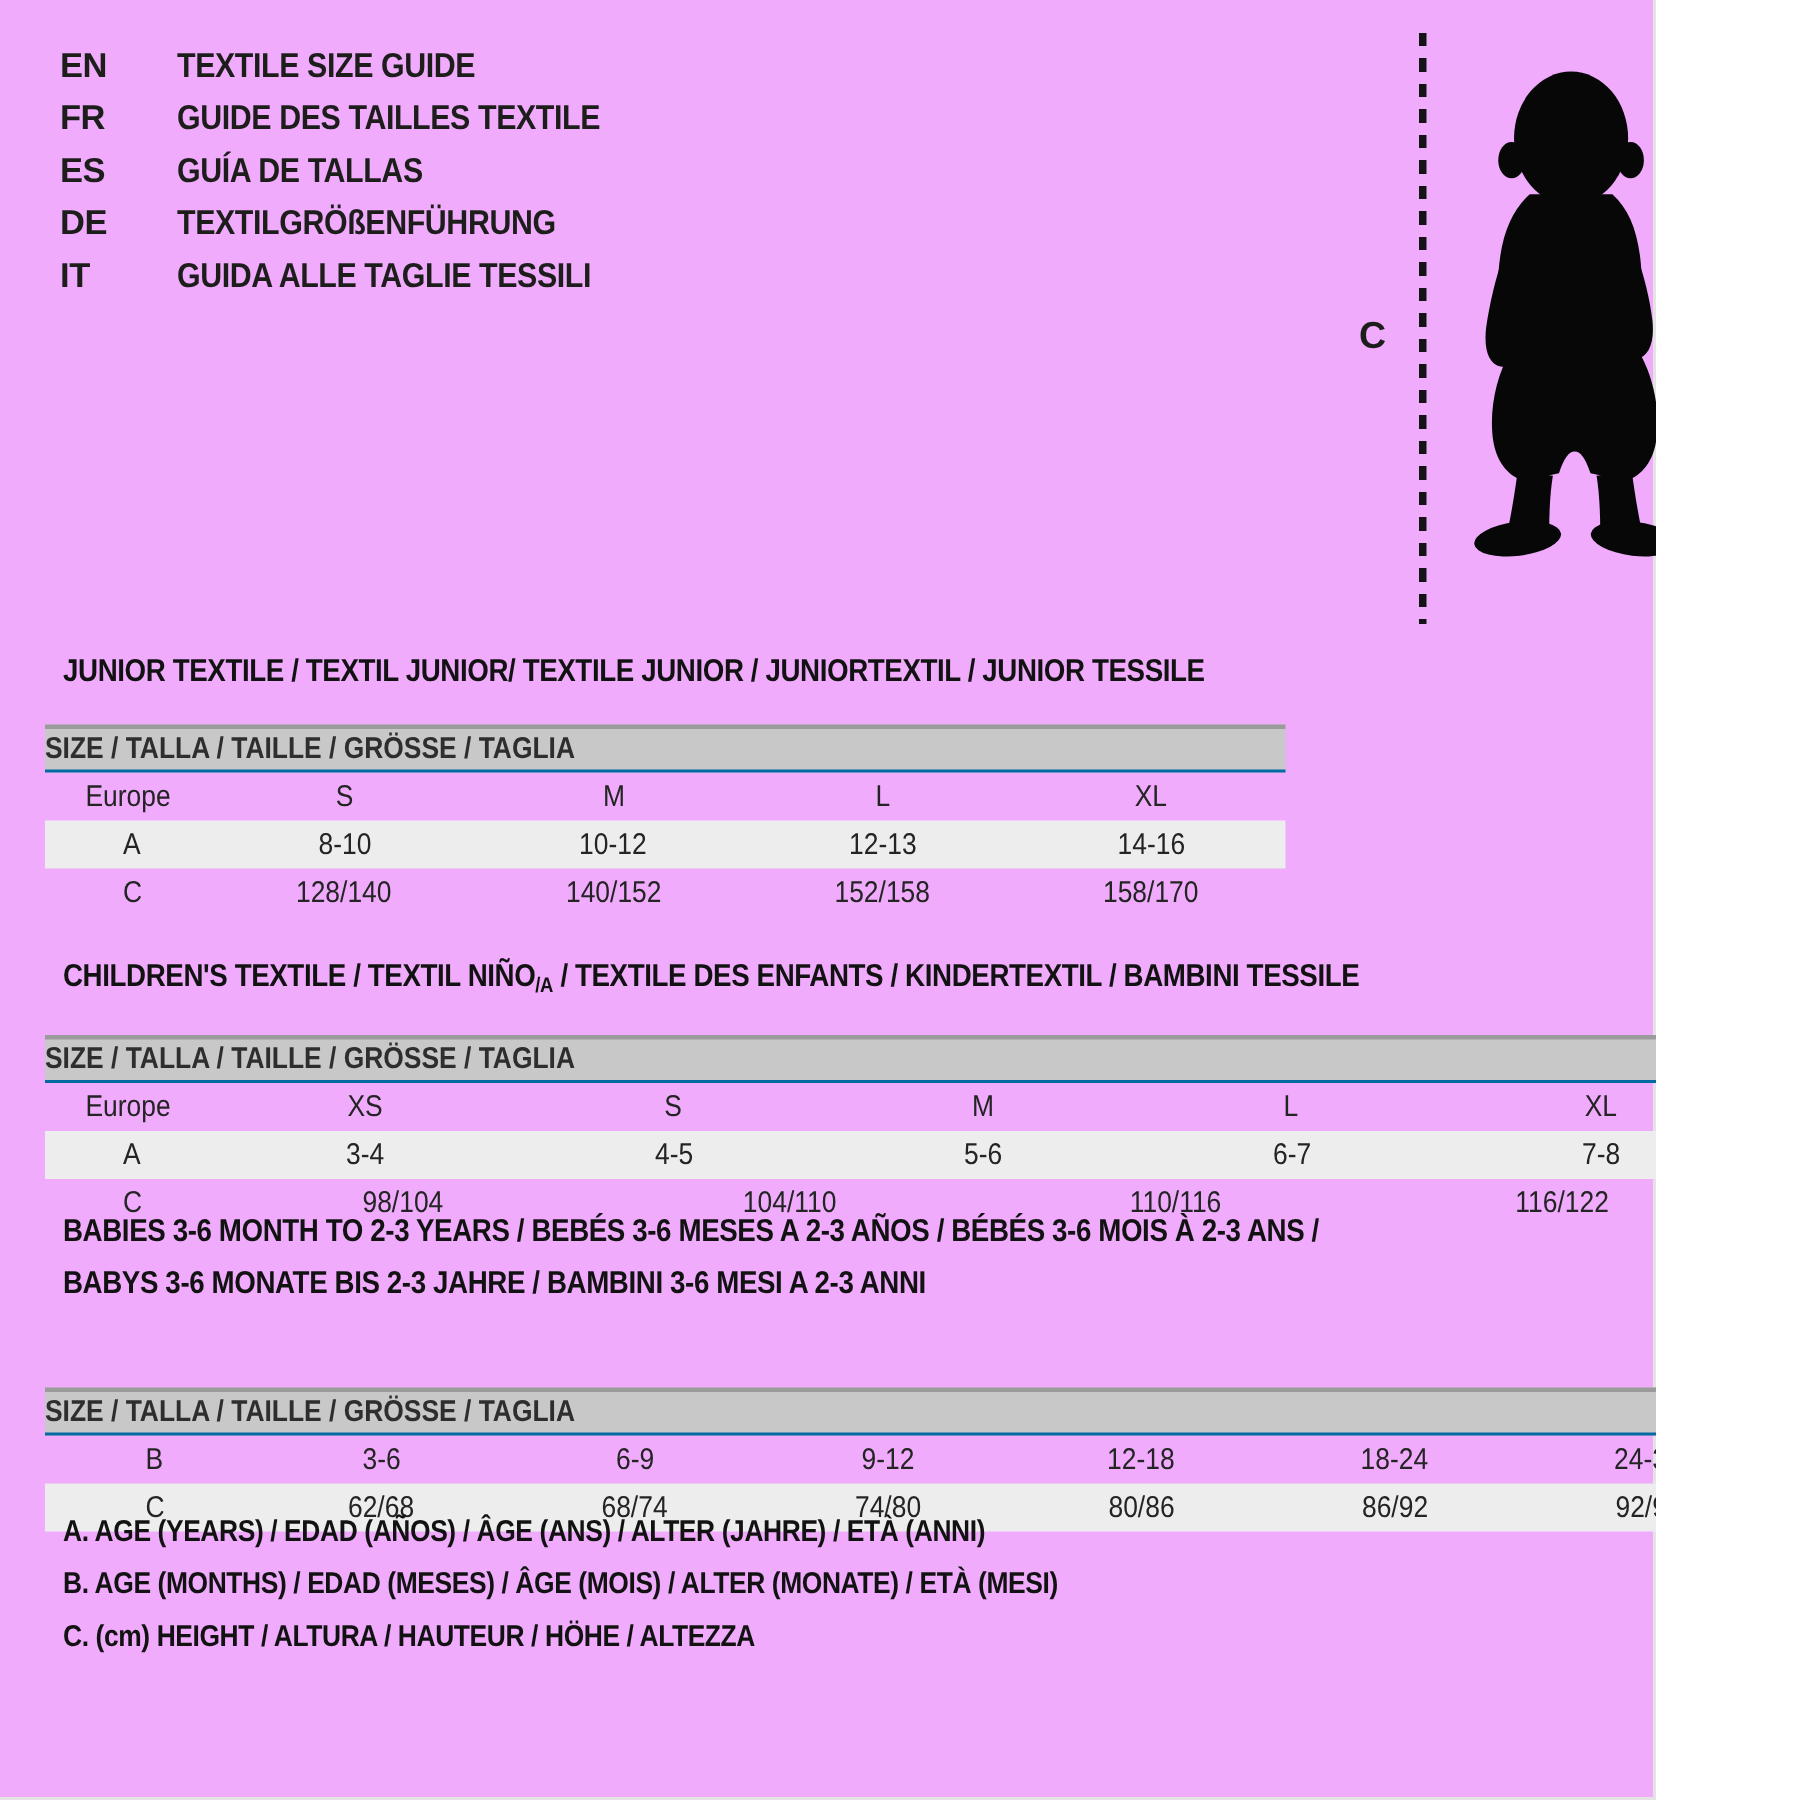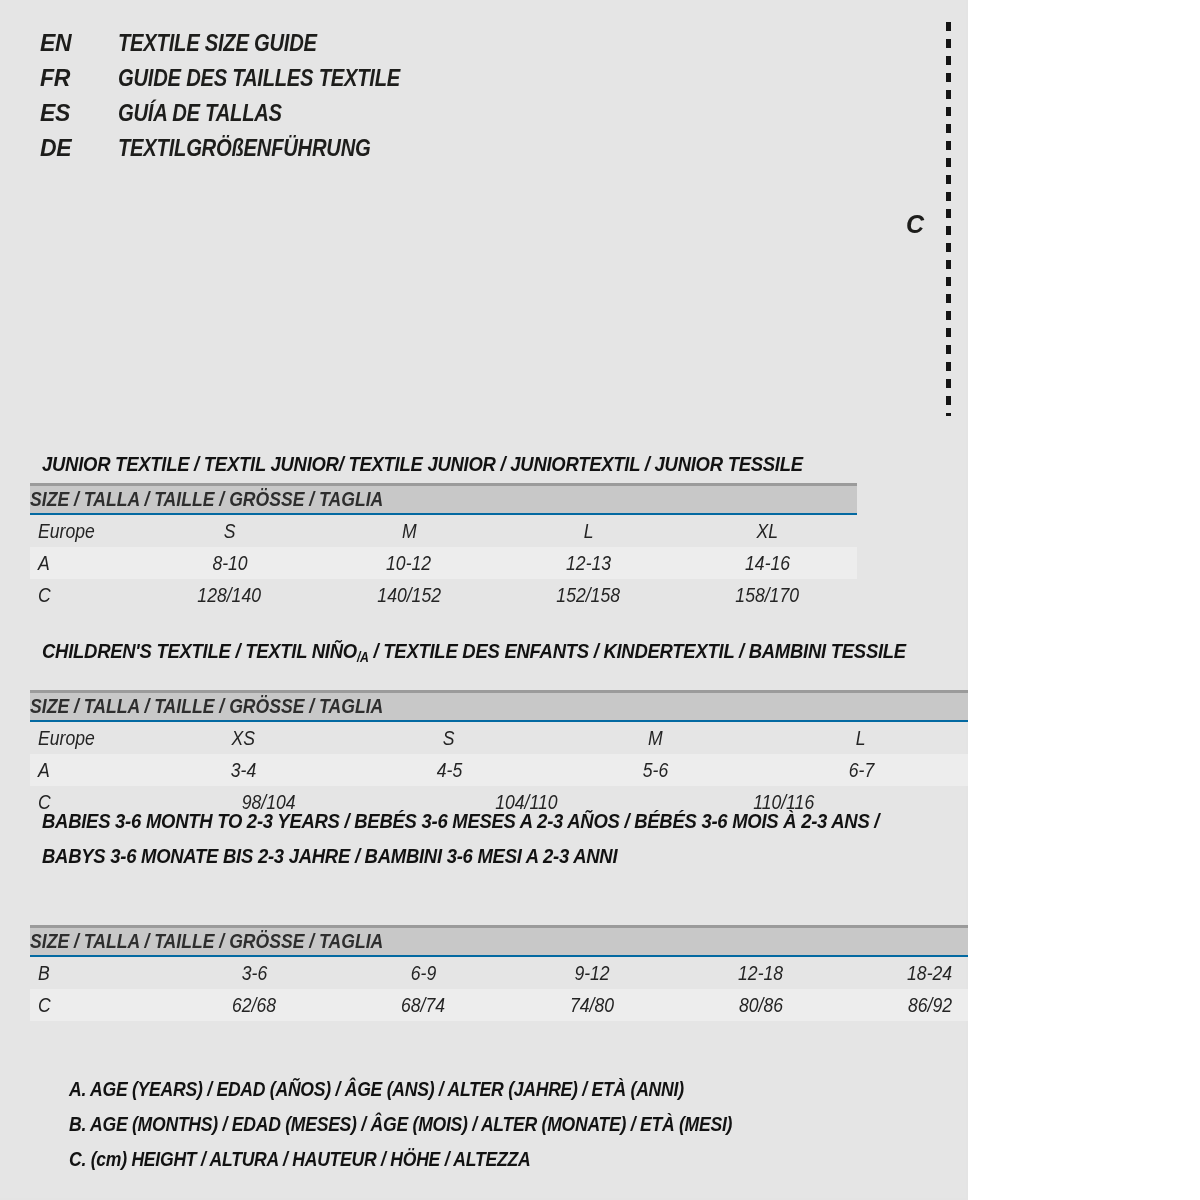--- a/index.html
+++ b/index.html
@@ -1,20 +1,19 @@
 <!DOCTYPE html>
 <html><head>
 <meta charset="utf-8">
 <style>
   html,body { margin:0; padding:0; background:#ffffff; }
   .page {
-    position:relative; width:968px; height:1200px; background:#e5e5e5;
+    position:relative; width:1104px; height:1200px; background:#f0abfc;
     font-family:"Liberation Sans", sans-serif; color:#1d1d1b; overflow:hidden;
     box-shadow: inset -2px 0 0 #e4e4e4, inset 0 -2px 0 #e4e4e4;
-    font-style: italic;
   }
   .cond  { display:inline-block; transform:scaleX(0.88); transform-origin:0 50%; white-space:nowrap; }
   .condc { display:inline-block; transform:scaleX(0.88); white-space:nowrap; }
 
   
   .lang-block { position:absolute; left:40px; top:26px; }
   .lang-row { display:flex; height:35px; line-height:35px; font-weight:bold; font-size:23px; letter-spacing:-0.3px; }
   .lang-code { width:78px; }
 
   
@@ -27,28 +26,28 @@
   .title { position:absolute; font-weight:bold; font-size:21px; letter-spacing:-0.3px; color:#121212; }
   .title .sub { font-size:14px; vertical-align:-4px; }
   .two-line div { height:35px; line-height:35px; }
 
   
   .sizetable { position:absolute; }
   .thead { height:27px; line-height:27px; background:#c8c8c8; border-top:3px solid #9b9b9b;
            border-bottom:2px solid #0369a1; padding-left:0; font-weight:bold; font-size:20px; color:#2e2e2e; }
   .trow { display:flex; height:32px; line-height:32px; font-size:20px; color:#242424; }
   .trow.alt { background:#ededed; }
-  .tlabel { box-sizing:border-box; padding-left:8px; }
+  .tlabel { box-sizing:border-box; padding-left:8px;text-align:center; }
   .t1 .tlabel { width:110px; }
   .t2 .tlabel { width:110px; }
   .t3 .tlabel { width:140px; }
   .tcell { flex:1; text-align:center; }
 
   
-  .legend { position:absolute; left:42px; top:1072px;margin-left:27px; }
+  .legend { position:absolute; left:42px; top:1004px; }
   .legend-line { height:35px; line-height:35px; font-weight:bold; font-size:20px; letter-spacing:-0.3px; color:#121212; }
 </style>
 </head>
 <body>
 
 <div class="page">
 
   <div class="lang-block">
     <div class="lang-row">
       <span class="lang-code">EN</span>
@@ -59,41 +58,45 @@
       <span class="cond">GUIDE DES TAILLES TEXTILE</span>
     </div>
     <div class="lang-row">
       <span class="lang-code">ES</span>
       <span class="cond">GUÍA DE TALLAS</span>
     </div>
     <div class="lang-row">
       <span class="lang-code">DE</span>
       <span class="cond">TEXTILGRÖßENFÜHRUNG</span>
     </div>
+    <div class="lang-row">
+      <span class="lang-code">IT</span>
+      <span class="cond">GUIDA ALLE TAGLIE TESSILI</span>
+    </div>
   </div>
 
   <span class="measure-label">C</span>
   <div class="measure-line"></div>
   <svg class="baby-svg" width="178" height="404" viewBox="0 0 220 430" aria-hidden="true">
     <g fill="#070707">
       <ellipse cx="108" cy="62" rx="47" ry="55"></ellipse>
       <ellipse cx="59" cy="80" rx="11" ry="15"></ellipse>
       <ellipse cx="157" cy="80" rx="11" ry="15"></ellipse>
       <path d="M74,108 L142,108 C160,124 168,152 166,198 C165,230 160,252 154,266 L60,266 C54,252 49,230 48,198 C46,152 56,124 74,108 Z"></path>
       <path d="M64,132 C52,152 42,190 38,218 C36,236 40,248 50,250 C60,252 66,240 68,224 C71,198 76,168 82,150 Z"></path>
       <path d="M150,132 C162,152 172,186 175,212 C177,230 172,242 162,244 C152,246 146,234 144,218 C141,194 136,166 130,148 Z"></path>
       <path d="M58,238 C46,258 40,288 44,312 C47,330 58,342 70,344 L98,338 C102,326 106,320 111,320 C116,320 120,326 124,338 L152,344 C164,342 175,330 178,312 C182,288 176,258 164,238 Z"></path>
       <path d="M64,336 C62,352 59,370 56,384 L90,384 C90,368 91,352 93,340 Z"></path>
       <path d="M158,336 C160,352 163,370 166,384 L132,384 C132,368 131,352 129,340 Z"></path>
       <ellipse cx="64" cy="392" rx="36" ry="14" transform="rotate(-7 64 392)"></ellipse>
       <ellipse cx="160" cy="392" rx="36" ry="14" transform="rotate(7 160 392)"></ellipse>
     </g>
   </svg>
 
-  <div class="title" style="left:42px; top:436px;margin-top:16px;">
+  <div class="title" style="left:42px; top:436px;">
     <span class="cond">JUNIOR TEXTILE / TEXTIL JUNIOR/ TEXTILE JUNIOR / JUNIORTEXTIL / JUNIOR TESSILE</span>
   </div>
   <div class="sizetable t1" style="left:30px; top:483px; width:827px;">
     <div class="thead">
       <span class="cond">SIZE / TALLA / TAILLE / GRÖSSE / TAGLIA</span>
     </div>
     <div class="trow">
       <div class="tlabel"><span class="cond">Europe</span></div>
       <div class="tcell"><span class="condc">S</span></div>
       <div class="tcell"><span class="condc">M</span></div>

